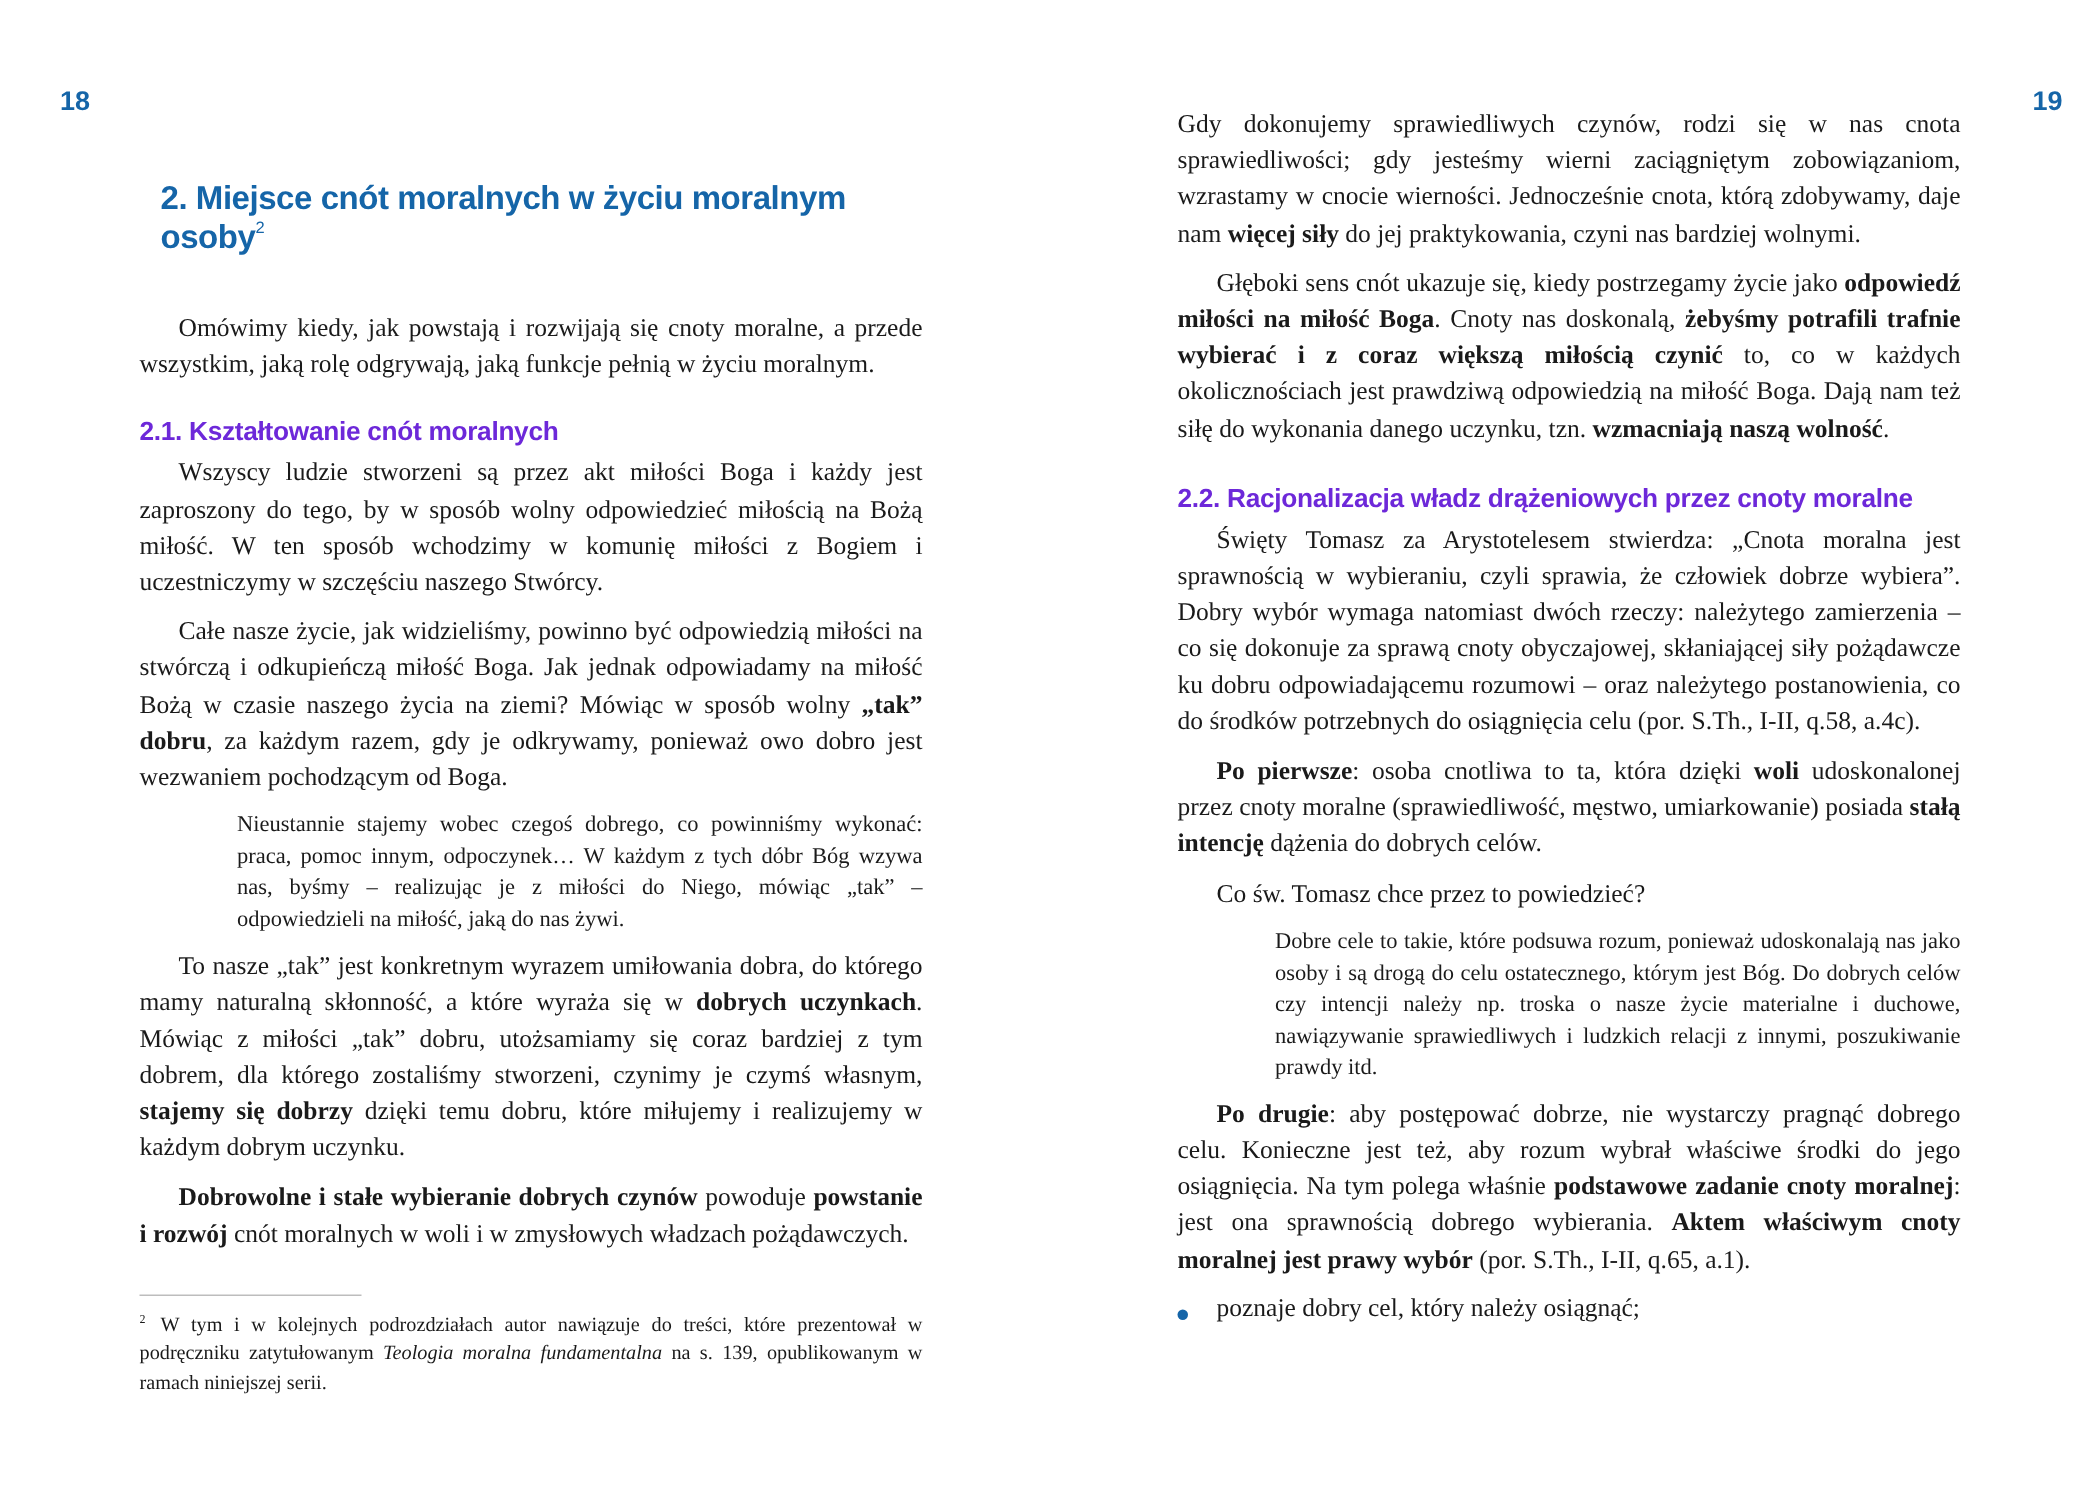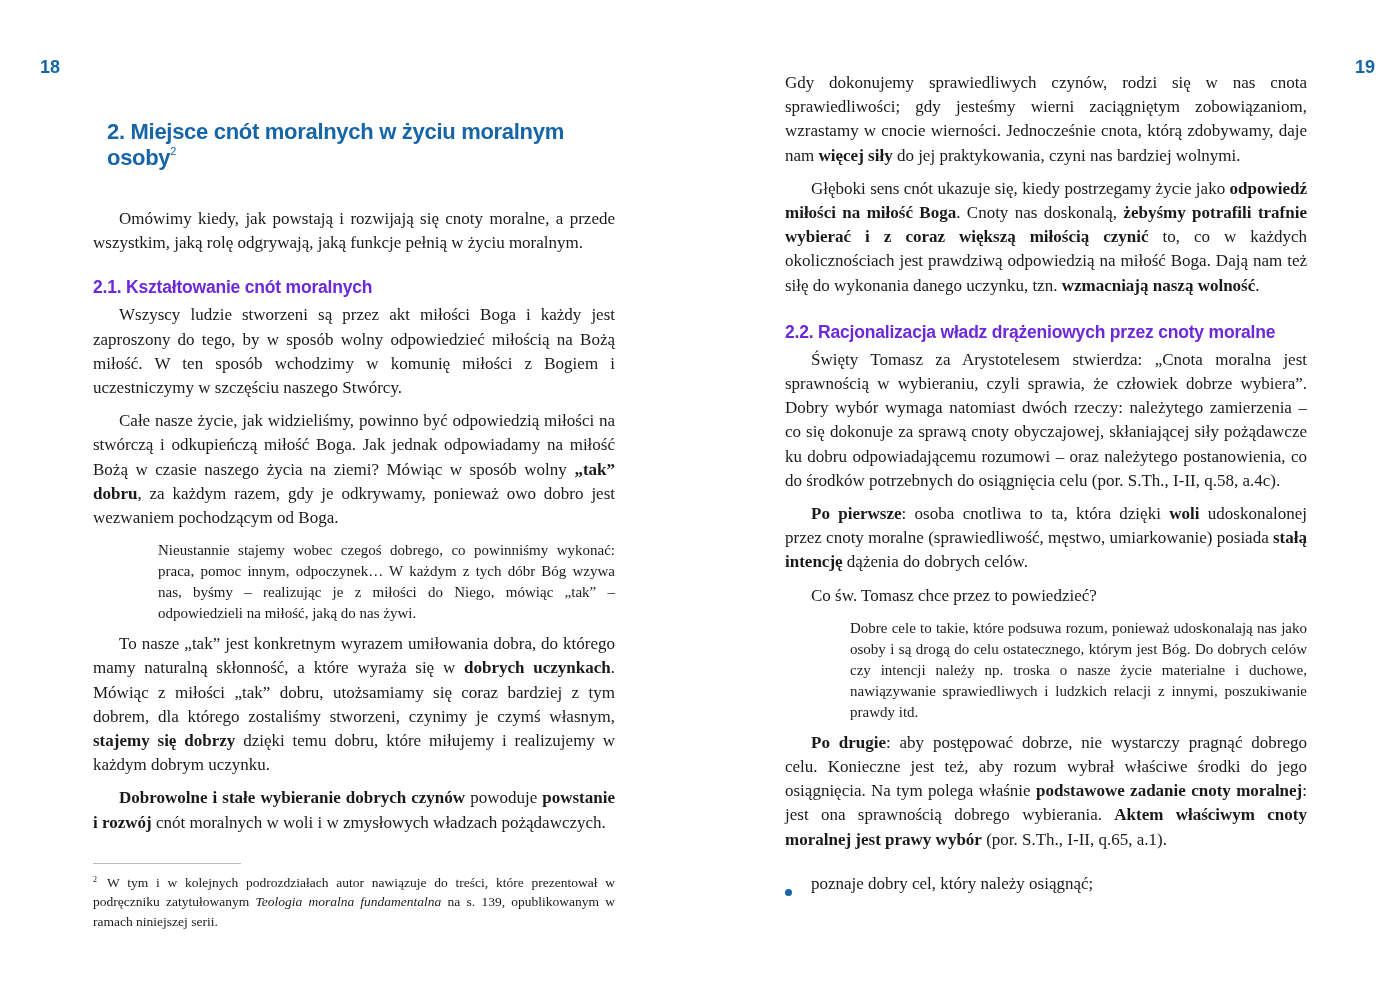--- a/index.html
+++ b/index.html
@@ -30,21 +30,21 @@
     .h2 sup { font-size: 11px; font-weight: normal; vertical-align: 10px; }
     .h3 {
       font-family: "Liberation Sans", "DejaVu Sans", sans-serif; font-weight: bold; color: #6d28d9;
       font-size: 17.5px; margin: 0; letter-spacing: -0.2px;
     }
     .quote { margin: 10px 0 8px 65px; }
     .quote p { font-size: 15px; line-height: 21px; text-indent: 0; }
     .footnote-rule { width: 148px; height: 1px; background: #bdbdbd; margin-top: 28px; }
     .footnote { margin-top: 6px; font-size: 13.5px; line-height: 19.5px; text-align: justify; }
     .footnote sup { font-size: 8px; vertical-align: 5px; margin-right: 10px; }
-    .bullet { display: flex; align-items: flex-end; font-size: 17px; line-height: 24px; margin-top: 20px; }
+    .bullet { display: flex; align-items: center; font-size: 17px; line-height: 24px; margin-top: 8px; }
     .bullet-dot { width: 7px; height: 7px; border-radius: 50%; background: #1565a8; margin: 9px 19px 0 0; flex: none; }
   </style>
 </head>
 <body>
 
 <div class="page page-left">
   <div class="page-num">18</div>
   <div class="col">
 
     <div class="h2"><span>2. Miejsce cnót moralnych w życiu moralnym osoby</span><sup>2</sup></div>

